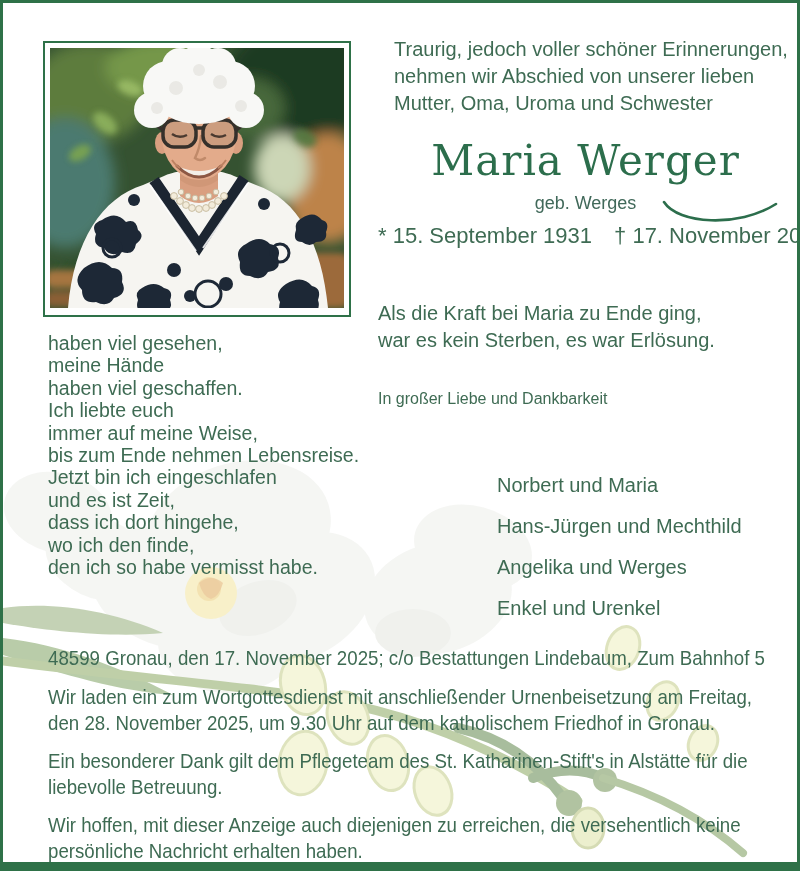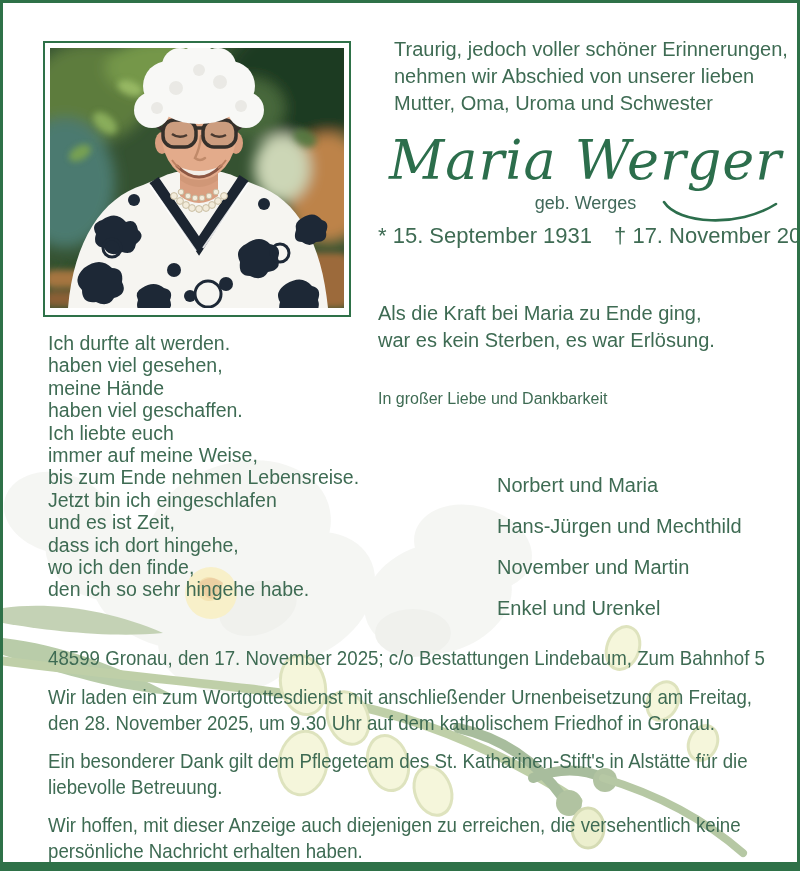--- a/index.html
+++ b/index.html
@@ -22,22 +22,22 @@
   .photo-frame{
     left:40px;top:38px;width:308px;height:276px;
     box-sizing:border-box;border:2px solid #2e7148;background:#fff;padding:5px;
   }
   .photo-frame svg{display:block;width:294px;height:260px;}
   
   .intro{left:375px;top:33px;width:410px;font-size:20px;line-height:27px;margin-left:16px;}
   
   .name-block{left:375px;top:127px;width:415px;text-align:center;}
   .deceased-name{
-    font-family:"DejaVu Serif", serif;font-style:italic;
-    font-size:54px;line-height:62px;color:#2c6e4c;letter-spacing:1px;white-space:nowrap;
+    font-family:"DejaVu Serif", serif;
+    font-size:42px;line-height:62px;color:#2c6e4c;letter-spacing:1px;white-space:nowrap;
   }
   .maiden{font-size:18px;line-height:20px;margin-top:1px;color:#41695a;}
   .flourish{position:absolute;left:282px;top:70px;}
   .dates{margin-top:10px;font-size:22px;white-space:nowrap;}
   .dates .gap{display:inline-block;width:22px;}
   
   .poem{left:45px;top:329px;width:330px;font-size:19.5px;line-height:22.4px;}
   
   .consolation{left:375px;top:297px;width:420px;font-size:20px;line-height:27px;}
   .gratitude{left:375px;top:384px;width:420px;font-size:16px;line-height:24px;}
@@ -232,45 +232,44 @@
     <div class="maiden">geb. Werges</div>
     <svg class="flourish" width="120" height="26" viewBox="0 0 120 26" aria-hidden="true">
       <path d="M4 2 C 18 24, 78 28, 116 4" fill="none" stroke="#2c6e4c" stroke-width="2.6" stroke-linecap="round"></path>
     </svg>
     <div class="dates">
       <span>* 15. September 1931</span><span class="gap"></span><span>† 17. November 2025</span>
     </div>
   </div>
 
   <div class="layer poem">
-    <div>Ich durfte alt werden.</div>
     <div>haben viel gesehen,</div>
     <div>meine Hände</div>
     <div>haben viel geschaffen.</div>
     <div>Ich liebte euch</div>
     <div>immer auf meine Weise,</div>
     <div>bis zum Ende nehmen Lebensreise.</div>
     <div>Jetzt bin ich eingeschlafen</div>
     <div>und es ist Zeit,</div>
     <div>dass ich dort hingehe,</div>
     <div>wo ich den finde,</div>
-    <div>den ich so sehr hingehe habe.</div>
+    <div>den ich so habe vermisst habe.</div>
   </div>
 
   <div class="layer consolation">
     <div>Als die Kraft bei Maria zu Ende ging,</div>
     <div>war es kein Sterben, es war Erlösung.</div>
   </div>
 
   <div class="layer gratitude">In großer Liebe und Dankbarkeit</div>
 
   <div class="layer mourners">
     <div>Norbert und Maria</div>
     <div>Hans-Jürgen und Mechthild</div>
-    <div>November und Martin</div>
+    <div>Angelika und Werges</div>
     <div>Enkel und Urenkel</div>
   </div>
 
   <div class="layer footer">
     <div class="para">48599 Gronau, den 17. November 2025; c/o Bestattungen Lindebaum, Zum Bahnhof 5</div>
     <div class="para">
       <div>Wir laden ein zum Wortgottesdienst mit anschließender Urnenbeisetzung am Freitag,</div>
       <div>den 28. November 2025, um 9.30 Uhr auf dem katholischem Friedhof in Gronau.</div>
     </div>
     <div class="para">

